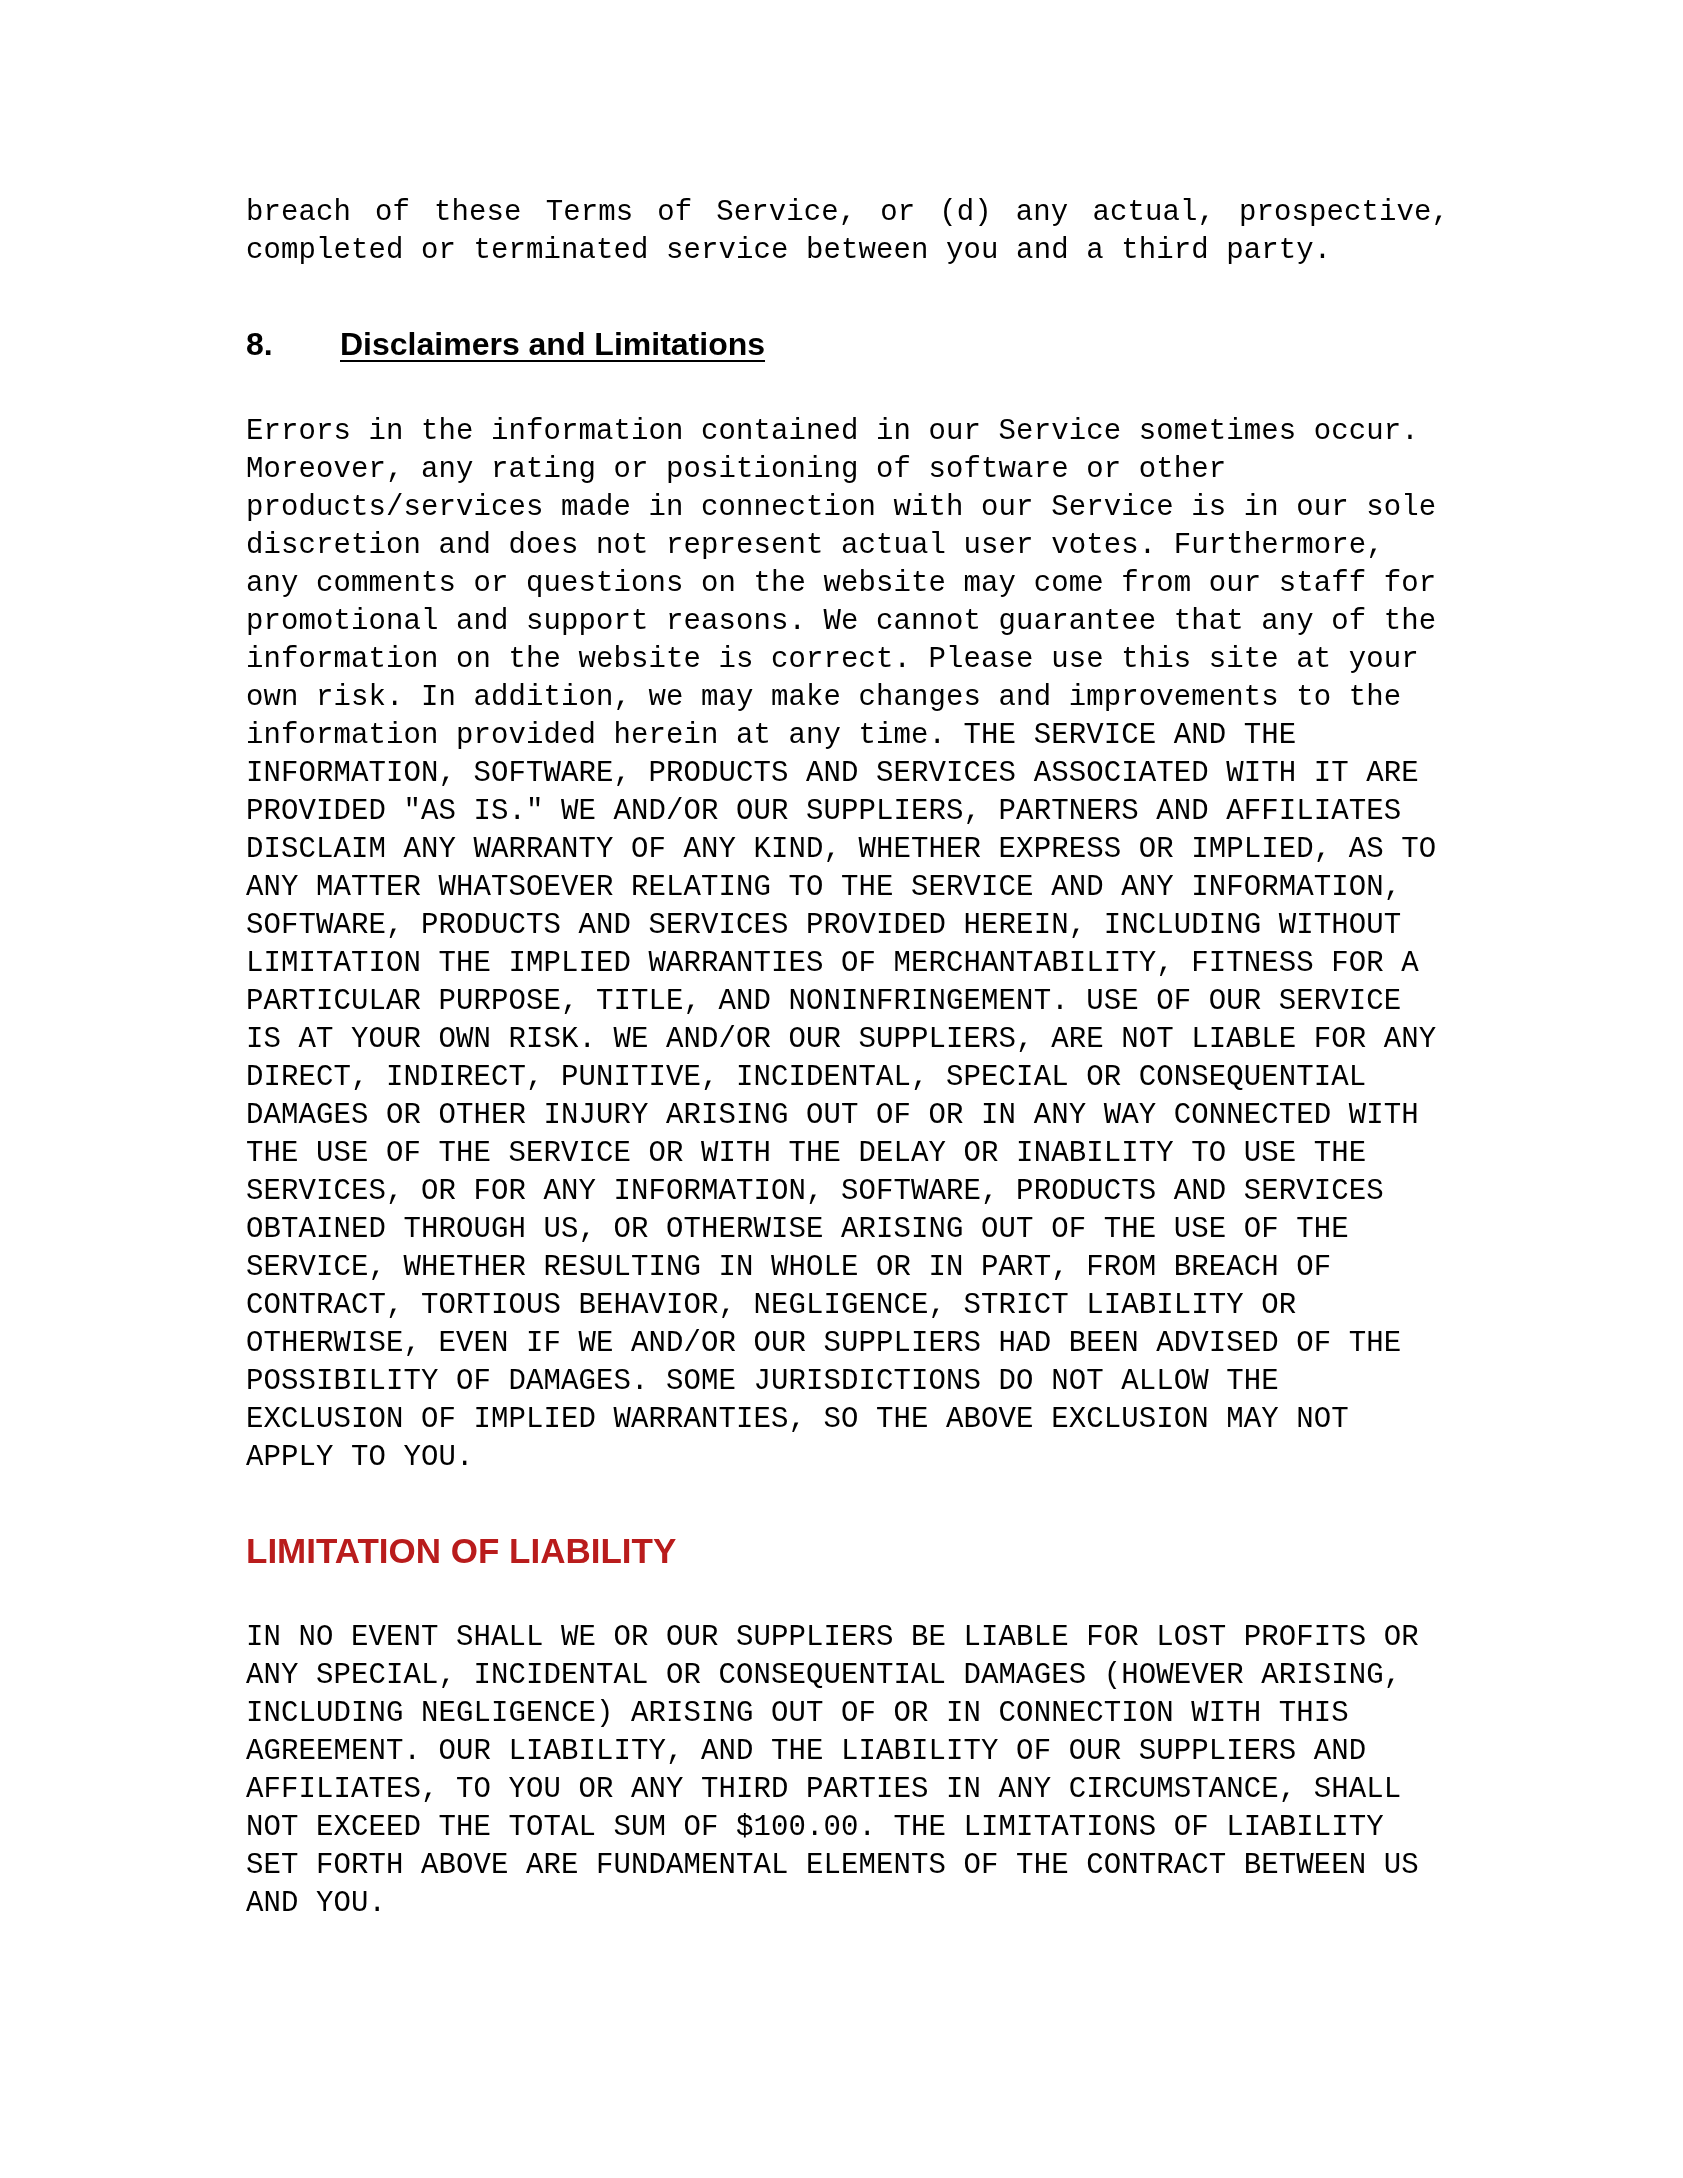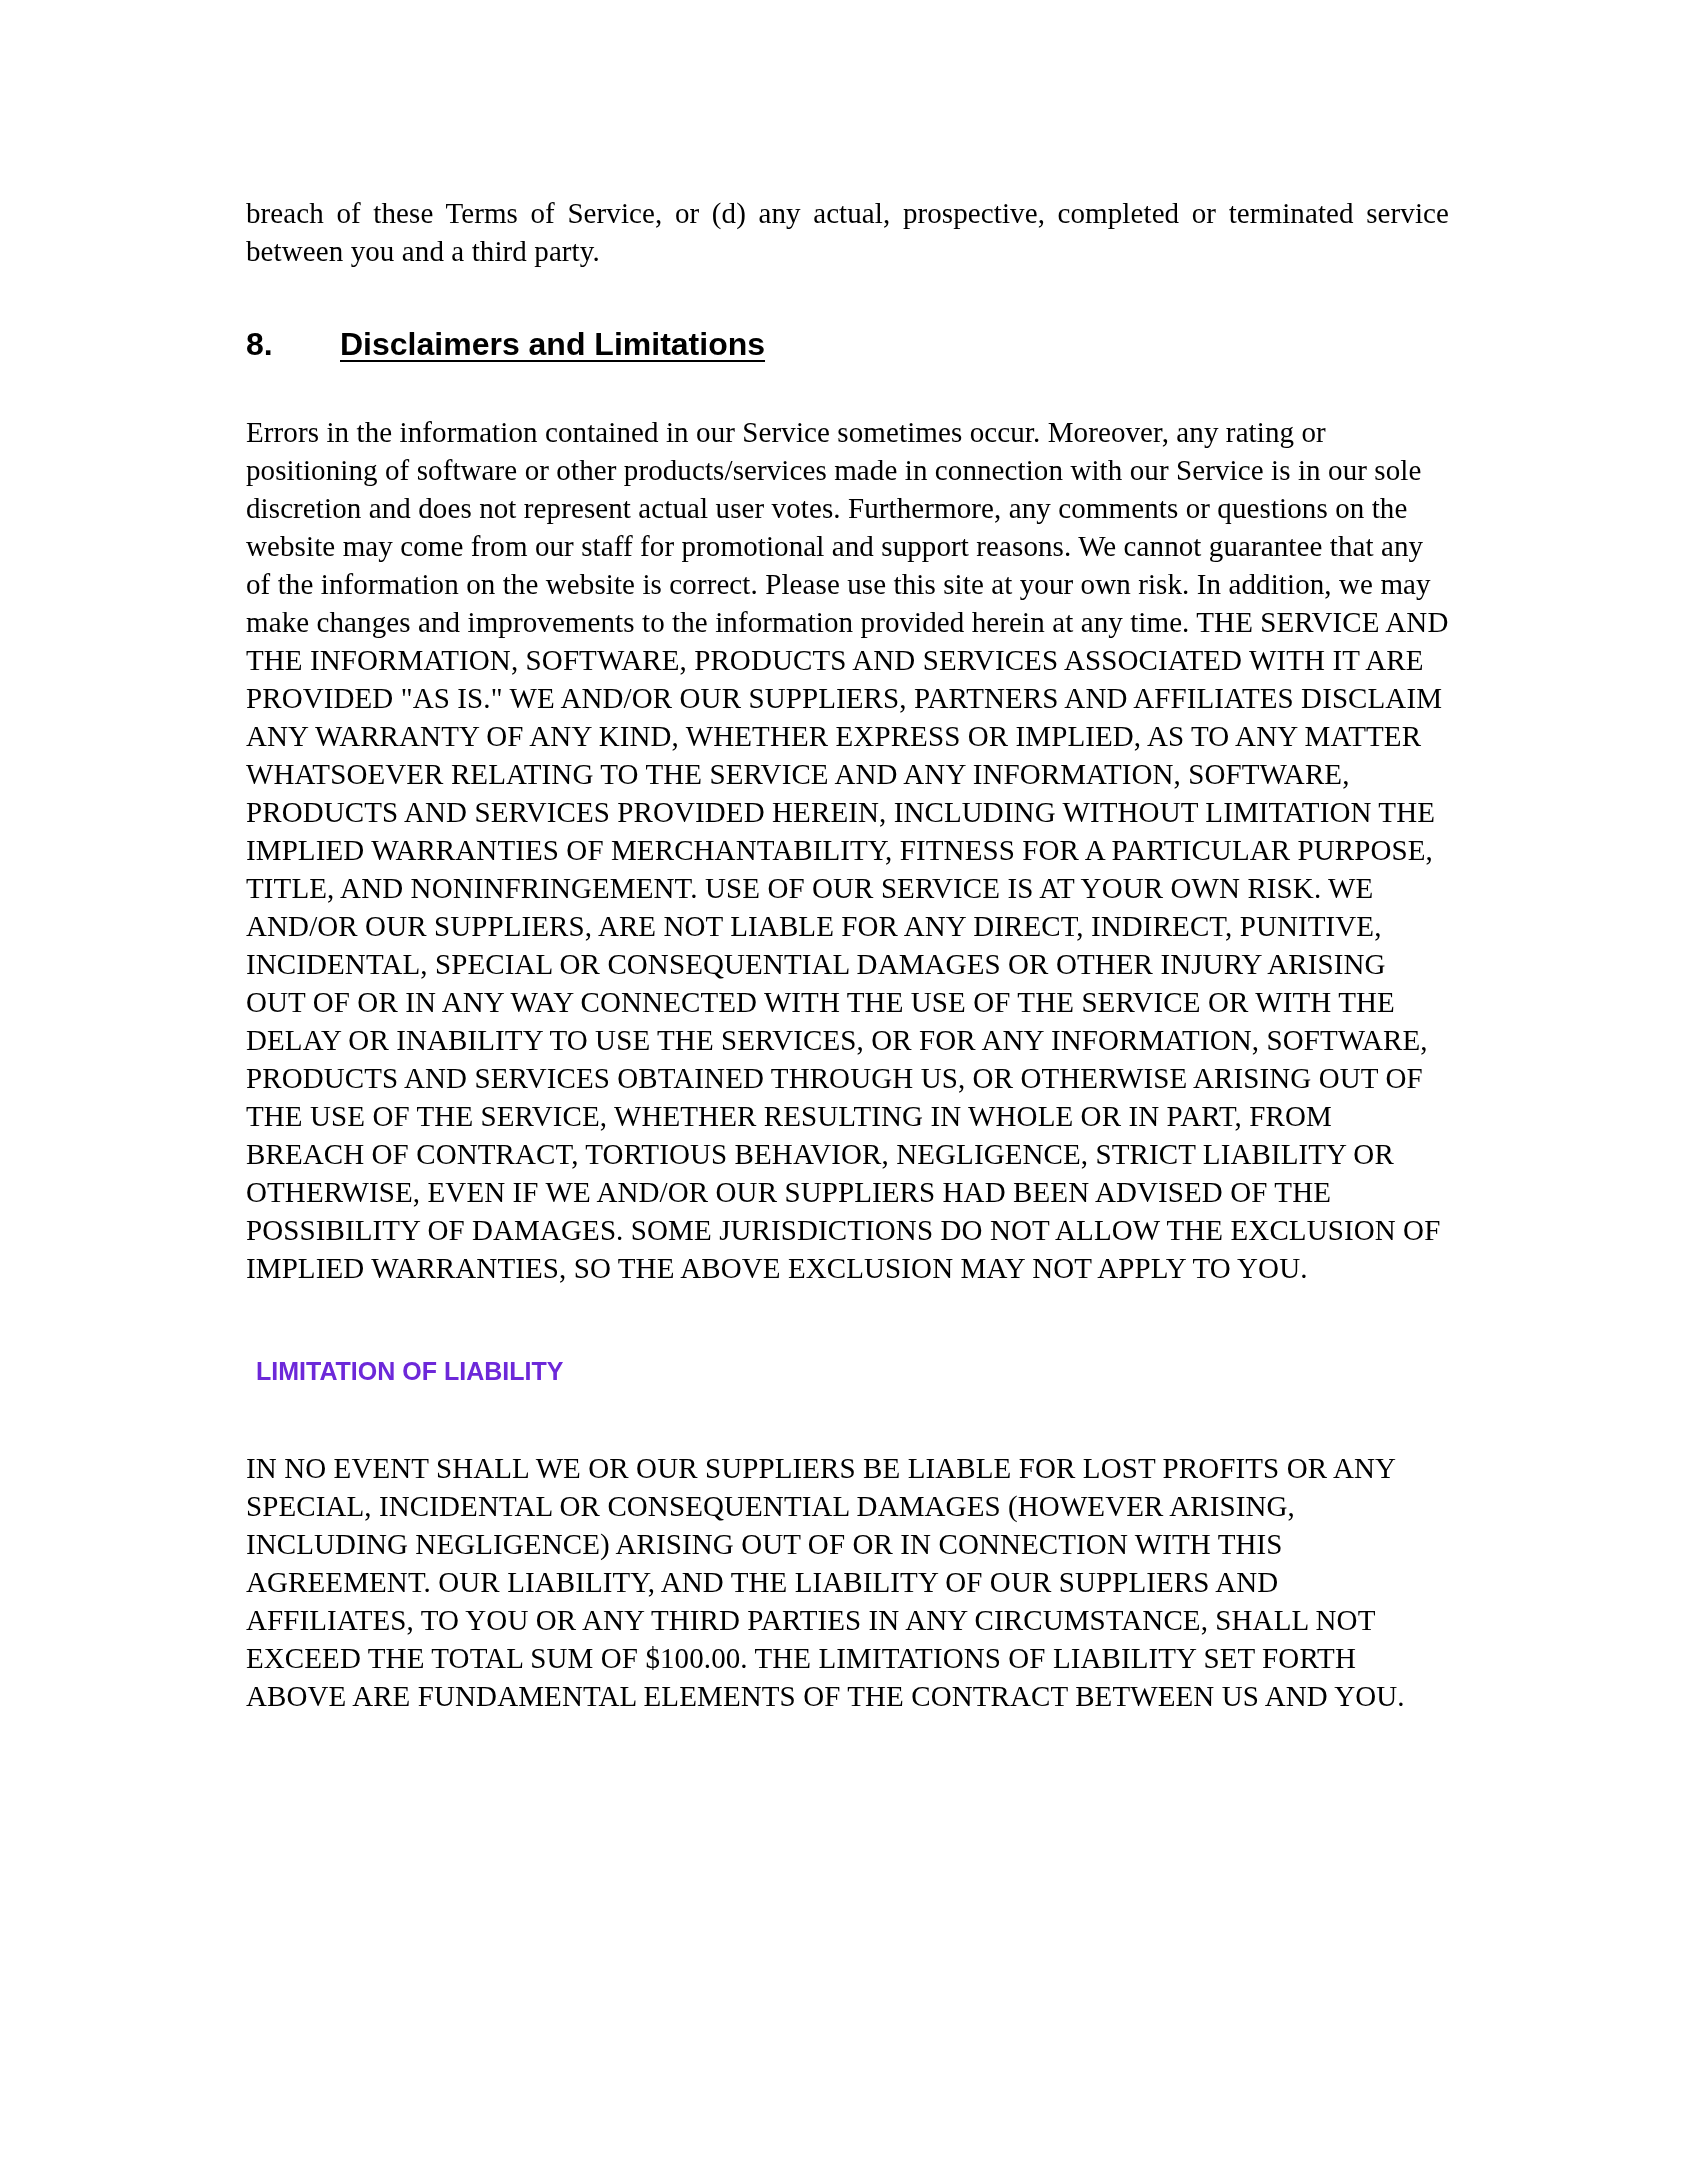--- a/index.html
+++ b/index.html
@@ -19,21 +19,21 @@
   }
 
   .content {
     position: absolute;
     left: 246px;
     top: 194px;
     width: 1203px;
   }
 
   .para {
-    font-family: Liberation Serif, serif;
+    font-family: Liberation Mono, monospace;
     font-size: 29px;
     line-height: 38px;
     color: #000000;
     margin: 0;
     letter-spacing: 0.1px;
   }
 
   .para-justify {
     text-align: justify;
     text-align-last: left;
@@ -62,25 +62,25 @@
 
   .heading-title {
     font-weight: bold;
     text-decoration: underline;
     text-underline-offset: 5px;
     text-decoration-thickness: 2px;
   }
 
   .subheading {
     font-family: "Liberation Sans", sans-serif;
-    font-size: 25px;
+    font-size: 35px;
     line-height: 38px;
     font-weight: bold;
-    color: #6d28d9;
-    margin: 10px;
+    color: #b91c1c;
+    margin: 0;
   }
 </style>
 </head>
 <body>
 
 <div class="page">
   <div class="content">
 
     <p class="para para-justify">breach of these Terms of Service, or (d) any actual, prospective, completed or terminated service between you and a third party.</p>
 

